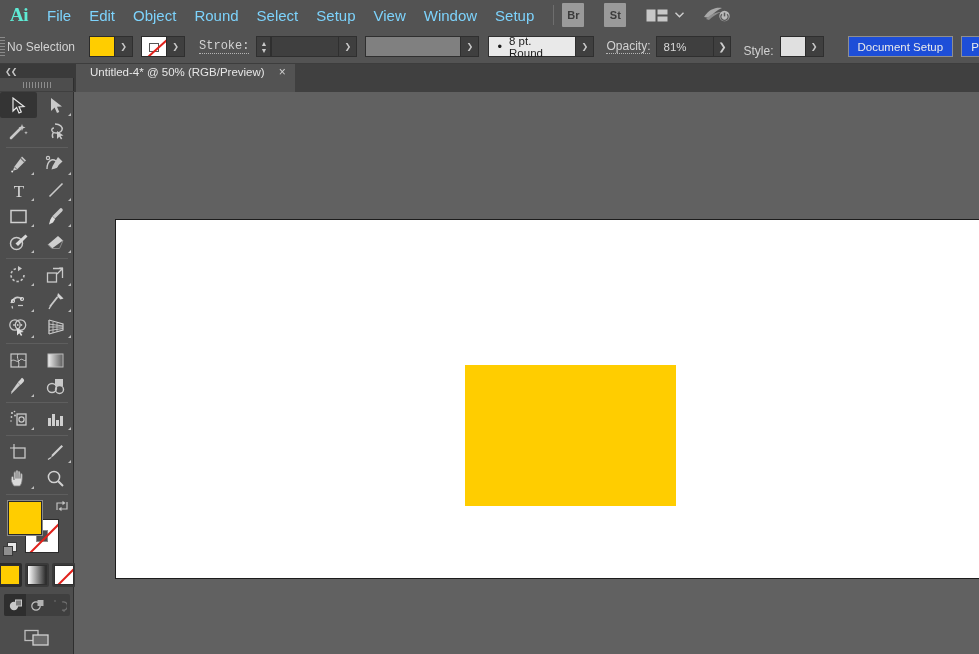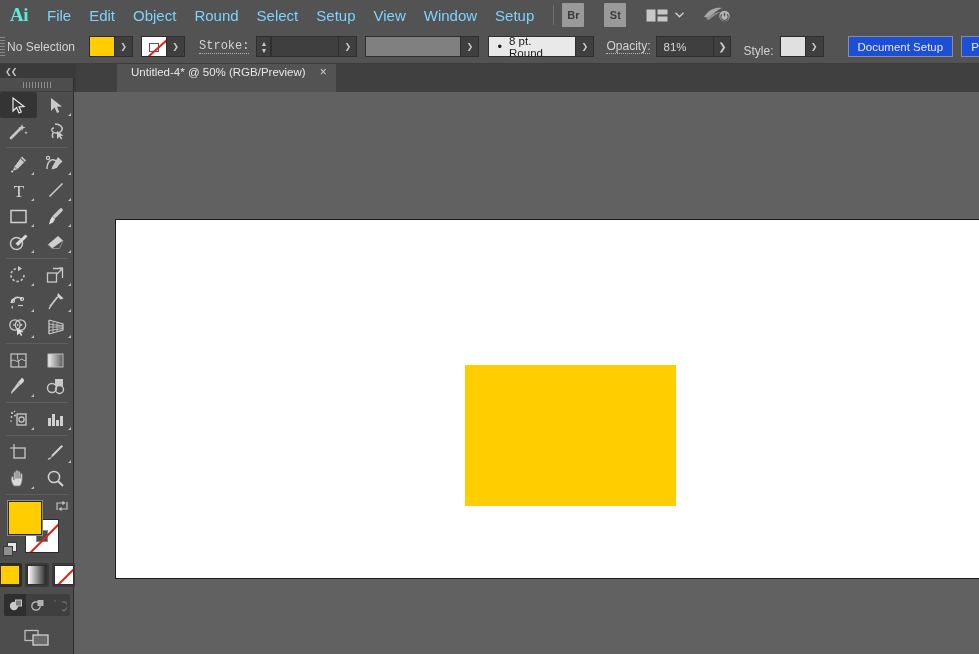--- a/index.html
+++ b/index.html
@@ -160,21 +160,21 @@
     background: #404040;
   }
   .tabstrip-left {
     position: absolute; left: 0; top: 0;
     width: 76px; height: 28px; background: #3a3a3a;
   }
   .doc-tab {
     position: absolute; left: 76px; top: 0;
     height: 28px; background: #535353;
     display: flex; align-items: center;
-    padding: 0 9px 12px 14px; cursor: pointer; margin-left: 41px;
+    padding: 0 9px 12px 14px; cursor: pointer;
   }
   .doc-tab-label {
     color: #e6e6e6; font-size: 11.5px; white-space: nowrap;
   }
   .doc-tab-close {
     margin-left: 14px; color: #d0d0d0;
     font-size: 12px; line-height: 12px; cursor: pointer;
   }
 
   

